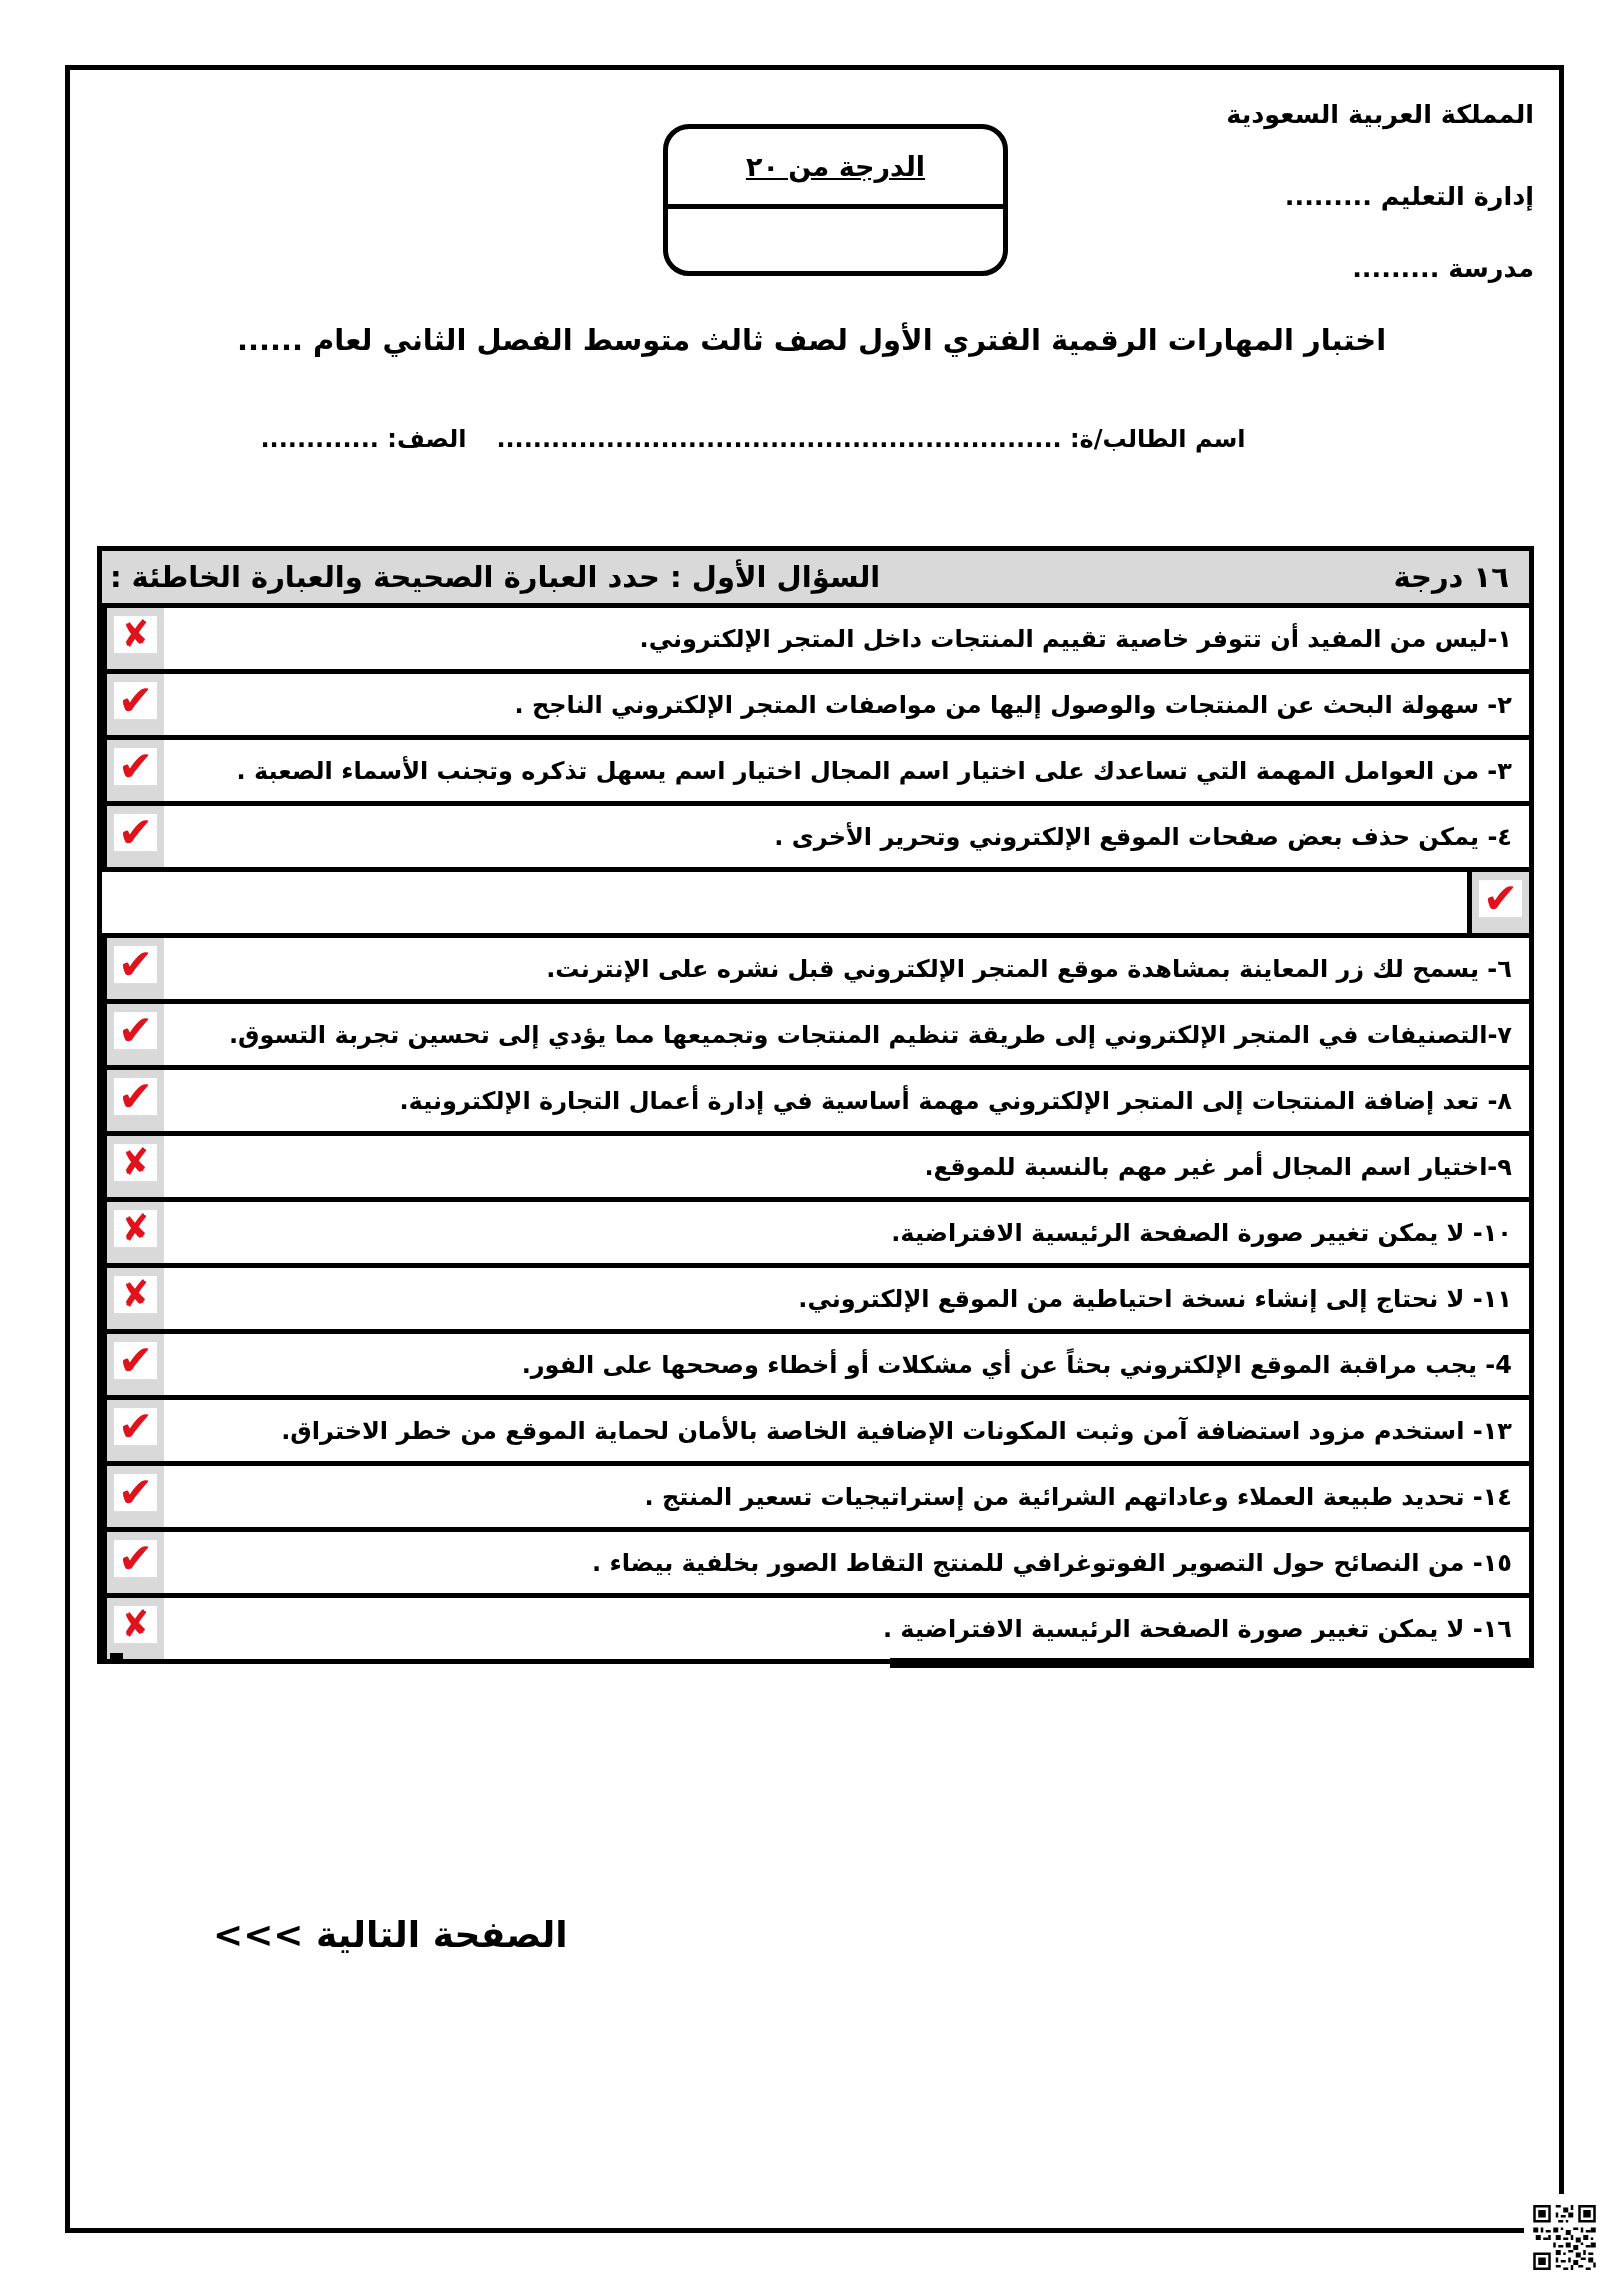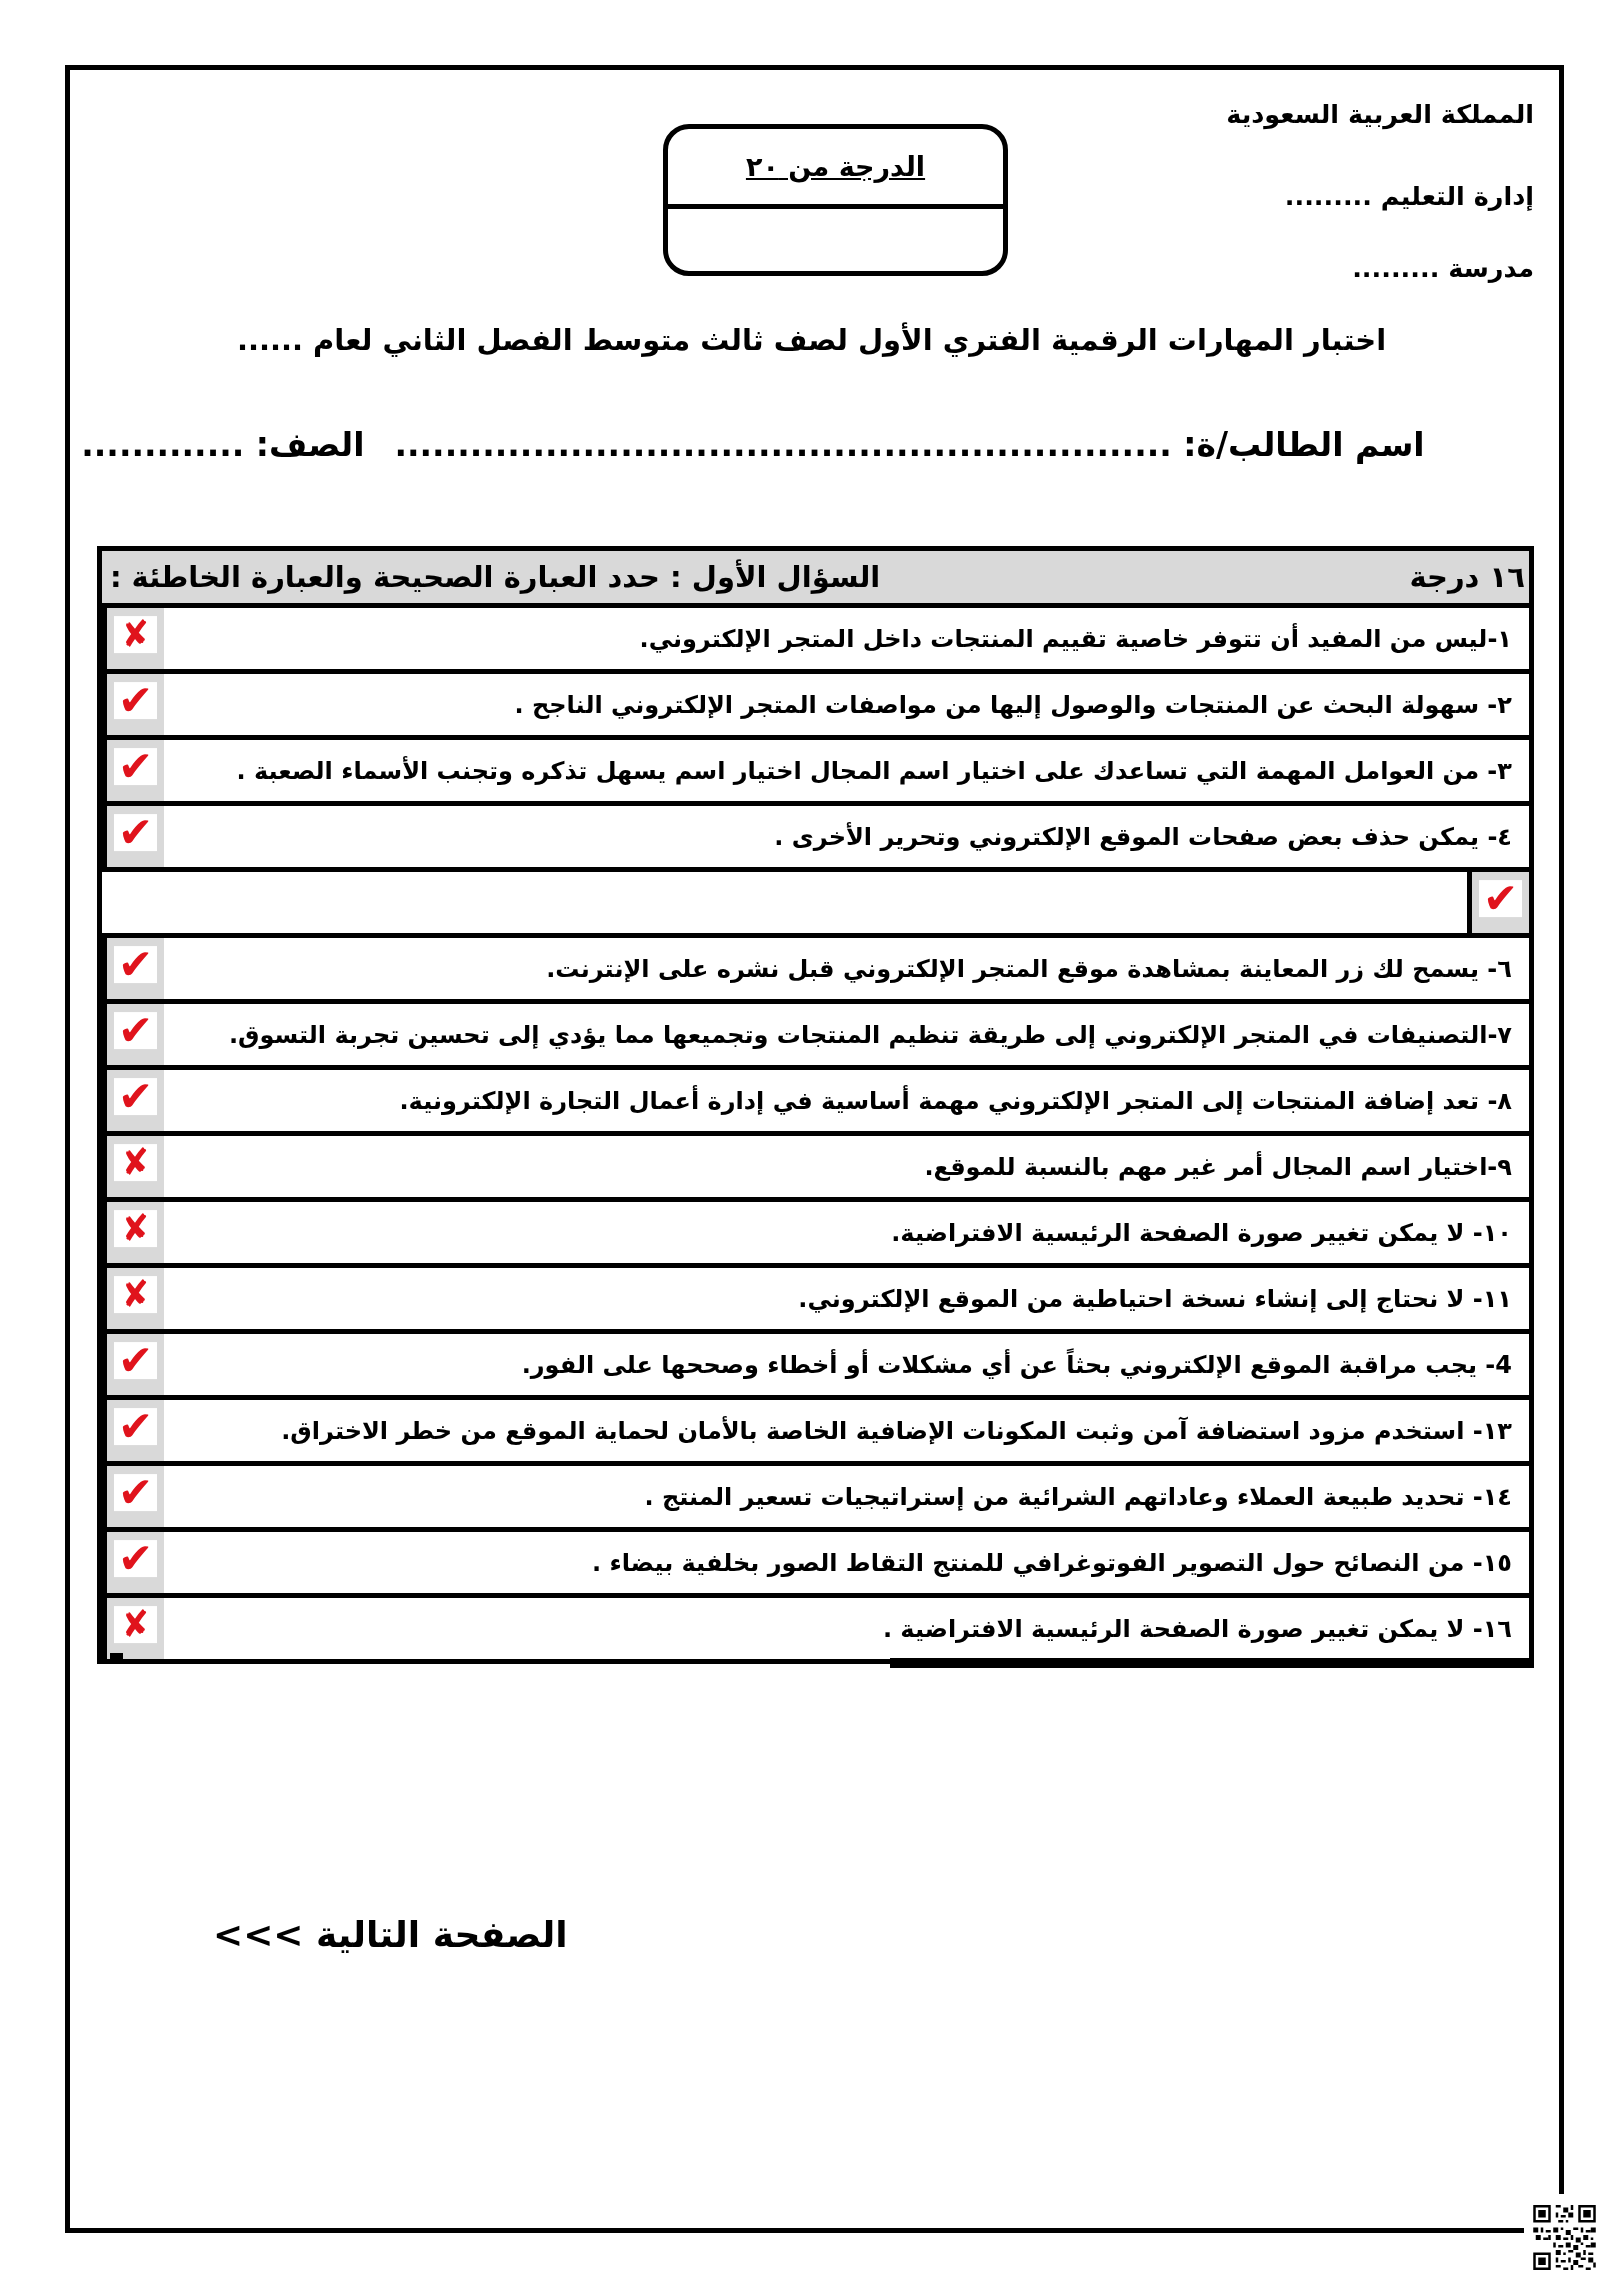--- a/index.html
+++ b/index.html
@@ -26,28 +26,28 @@
     border:5.9px solid #000; border-radius:26px; overflow:hidden; background:#fff; }
   .score-top { height:80px; border-bottom:5.9px solid #000;
     display:flex; align-items:center; justify-content:center;
     font-size:27px; direction:rtl;text-decoration:underline; }
   .score-bottom { height:61px; }
 
   
   .title { left:79px; right:79px; top:323px; text-align:center; direction:rtl;
     font-size:29px; white-space:nowrap; }
   .student-line { left:79px; right:196px; top:425px; text-align:center; direction:rtl;
-    font-size:33px; white-space:nowrap; }
+    font-size:24px; white-space:nowrap; }
   .student-line .gap { display:inline-block; width:30px; }
 
   
   .qtable { left:97px; top:546px; width:1437px; border:5.2px solid #000; background:#fff; }
   .q-header { height:57px; background:var(--gray); border-bottom:5.2px solid #000;
     display:flex; align-items:center; justify-content:space-between; }
-  .q-points { font-size:29px; padding-left:3.9px; padding-right:4px; direction:rtl; white-space:nowrap; order:0; }
+  .q-points { font-size:29px; padding-left:3.9px; padding-right:20px; direction:rtl; white-space:nowrap; order:0; }
   .q-title  { font-size:29px; padding-left:7.9px; direction:rtl; text-align:left; white-space:nowrap; order:1; }
 
   .t-row { display:flex; height:66px; border-top:5.2px solid #000; }
   .rows .t-row:first-child { border-top:none; height:61px; }
   .mark-cell { flex:none; width:62px; background:var(--gray); border-left:5.2px solid #000;
     position:relative; display:flex; align-items:center; justify-content:center; }
   .rows .t-row:last-child .mark-cell::after { content:""; position:absolute;
     left:auto; right:41px; bottom:0; width:13px; height:5.9px; background:#000; }
   .mark-box { width:43px; height:37px; background:#fff; display:flex;
     align-items:center; justify-content:center; transform:translateY(-3.9px); overflow:visible; }

